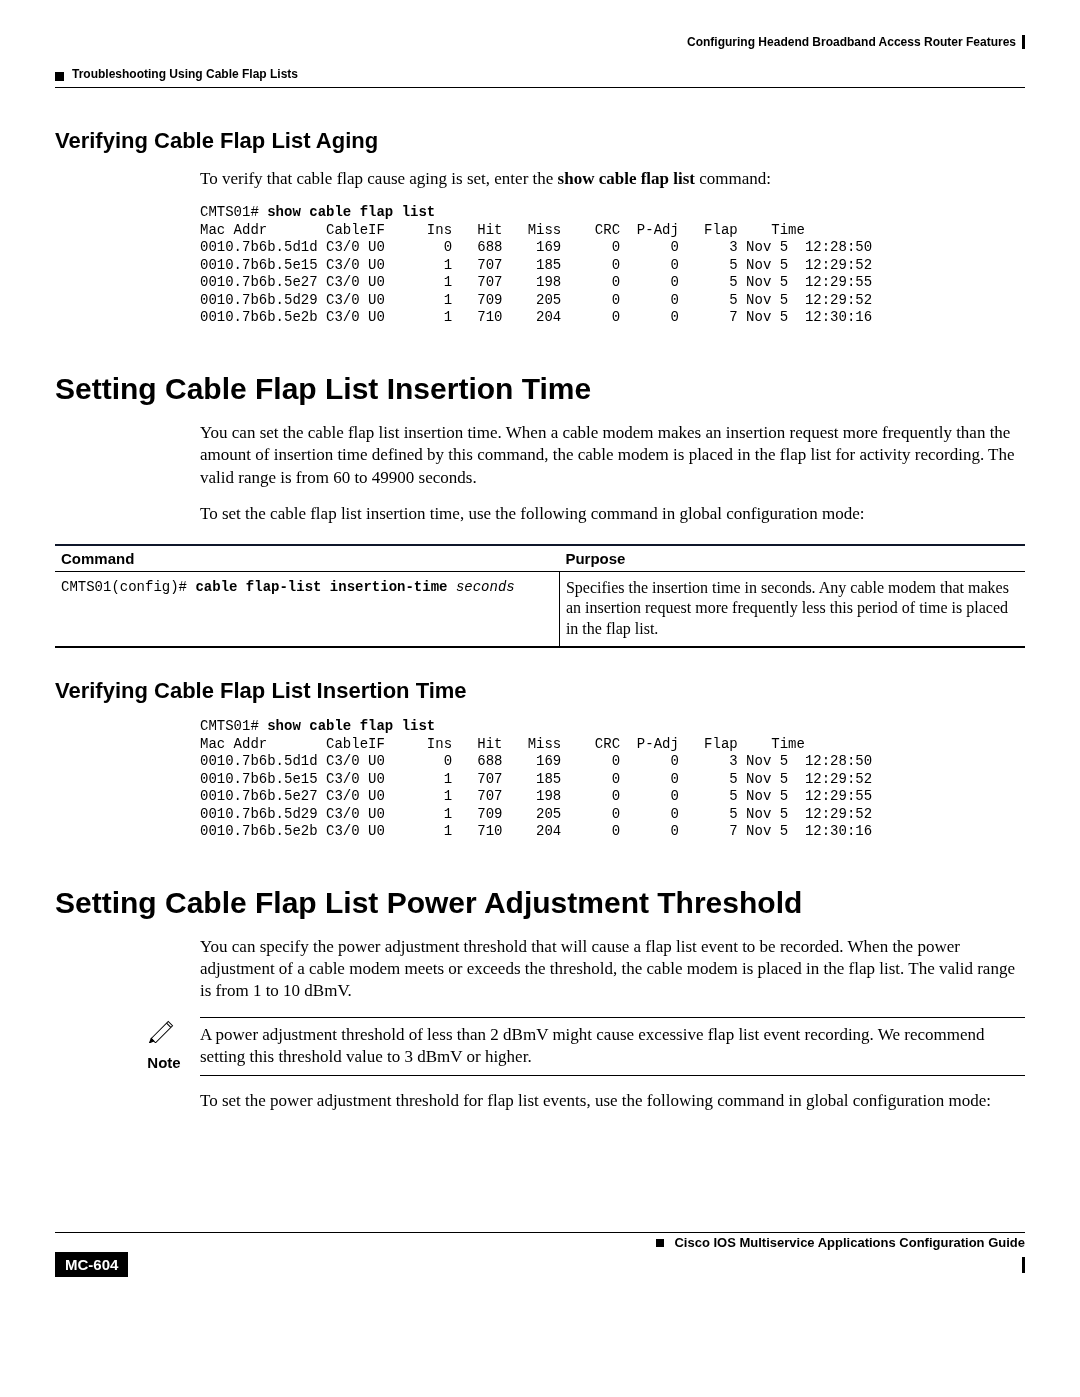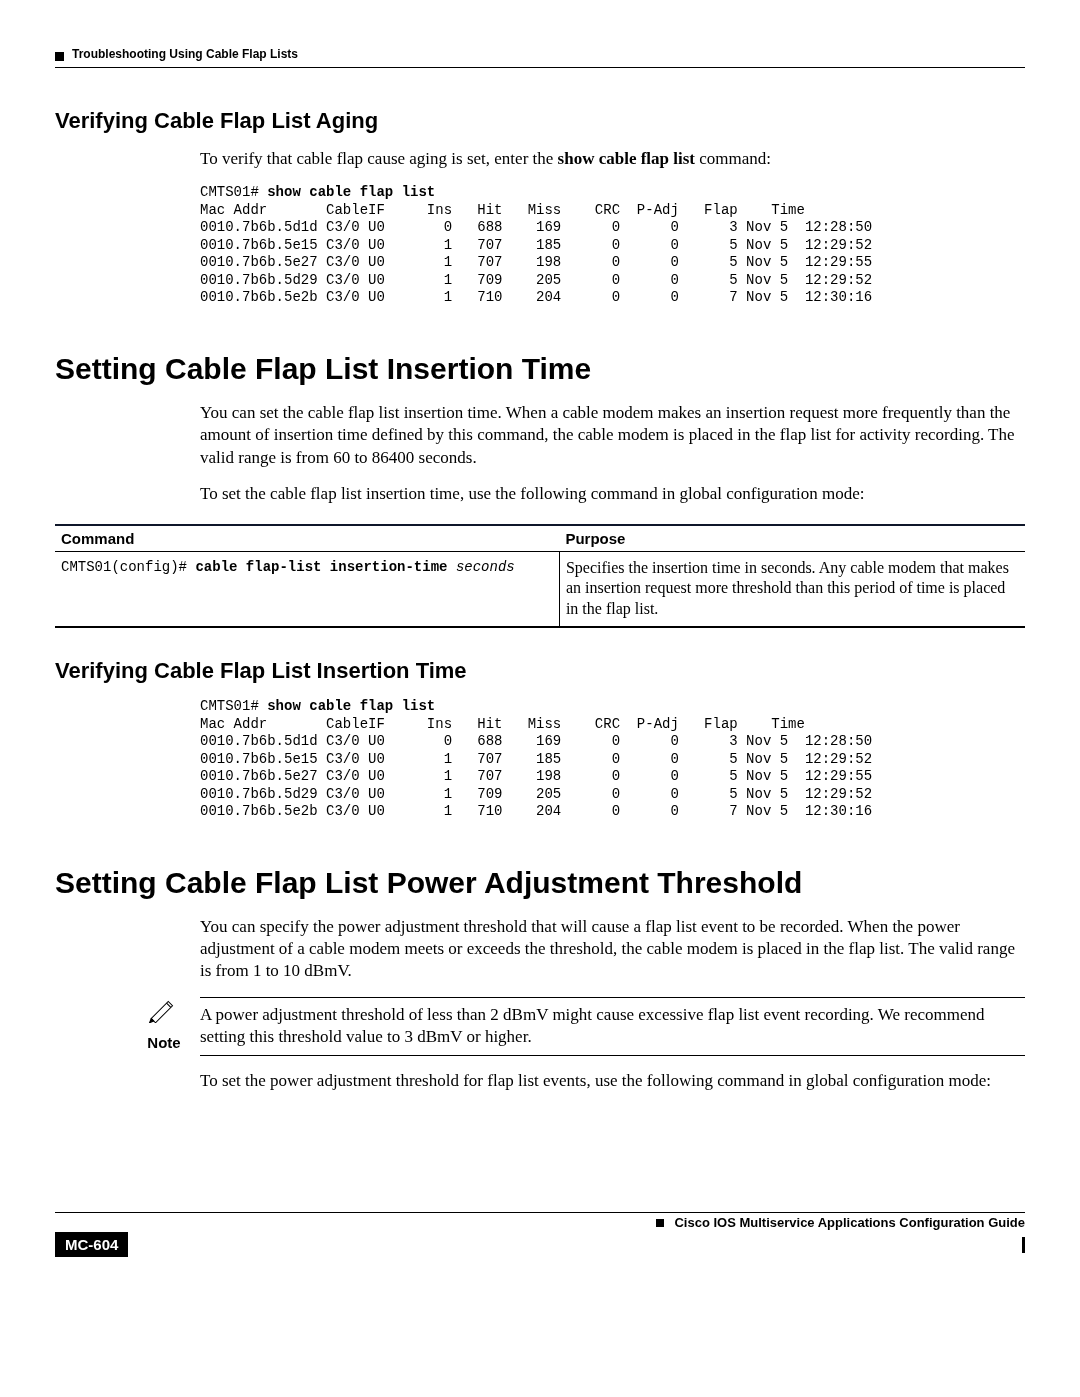--- a/index.html
+++ b/index.html
@@ -161,20 +161,27 @@
   .end-bar {
     width: 3px; height: 16px; background:#000;
   }
 </style>
 </head>
 <body>
 
 <div class="page">
 
   <div>
+    <div class="hdr">
+      <span></span>
+      <span class="hdr-right">
+        <span>Configuring Headend Broadband Access Router Features</span>
+        <span class="vbar"></span>
+      </span>
+    </div>
     <div class="hdr" style="margin-top:-4px;">
       <span class="hdr-left">
         <span class="sq"></span>
         <span>Troubleshooting Using Cable Flap Lists</span>
       </span>
       <span></span>
     </div>
     <div class="rule-top"></div>
   </div>
 
@@ -187,37 +194,37 @@
 <span>Mac Addr       CableIF     Ins   Hit   Miss    CRC  P-Adj   Flap    Time</span>
 <span>0010.7b6b.5d1d C3/0 U0       0   688    169      0      0      3 Nov 5  12:28:50</span>
 <span>0010.7b6b.5e15 C3/0 U0       1   707    185      0      0      5 Nov 5  12:29:52</span>
 <span>0010.7b6b.5e27 C3/0 U0       1   707    198      0      0      5 Nov 5  12:29:55</span>
 <span>0010.7b6b.5d29 C3/0 U0       1   709    205      0      0      5 Nov 5  12:29:52</span>
 <span>0010.7b6b.5e2b C3/0 U0       1   710    204      0      0      7 Nov 5  12:30:16</span></pre>
   </div>
 
   <div class="h2">Setting Cable Flap List Insertion Time</div>
   <div class="body">
-    <p>You can set the cable flap list insertion time. When a cable modem makes an insertion request more frequently than the amount of insertion time defined by this command, the cable modem is placed in the flap list for activity recording. The valid range is from 60 to 86400 seconds.</p>
+    <p>You can set the cable flap list insertion time. When a cable modem makes an insertion request more frequently than the amount of insertion time defined by this command, the cable modem is placed in the flap list for activity recording. The valid range is from 60 to 49900 seconds.</p>
     <p>To set the cable flap list insertion time, use the following command in global configuration mode:</p>
   </div>
 
   <table class="cmd">
     <thead>
       <tr>
         <th style="width:52%;">Command</th>
         <th>Purpose</th>
       </tr>
     </thead>
     <tbody>
       <tr>
         <td class="mono">
           <span>CMTS01(config)# </span><span class="b">cable flap-list insertion-time </span><span class="i">seconds</span>
         </td>
-        <td>Specifies the insertion time in seconds. Any cable modem that makes an insertion request more threshold than this period of time is placed in the flap list.</td>
+        <td>Specifies the insertion time in seconds. Any cable modem that makes an insertion request more frequently less this period of time is placed in the flap list.</td>
       </tr>
     </tbody>
   </table>
 
   <div class="h3" style="margin-top:30px;">Verifying Cable Flap List Insertion Time</div>
   <div class="body">
 <pre class="term"><span>CMTS01# </span><span class="b">show cable flap list</span>
 <span>Mac Addr       CableIF     Ins   Hit   Miss    CRC  P-Adj   Flap    Time</span>
 <span>0010.7b6b.5d1d C3/0 U0       0   688    169      0      0      3 Nov 5  12:28:50</span>
 <span>0010.7b6b.5e15 C3/0 U0       1   707    185      0      0      5 Nov 5  12:29:52</span>

